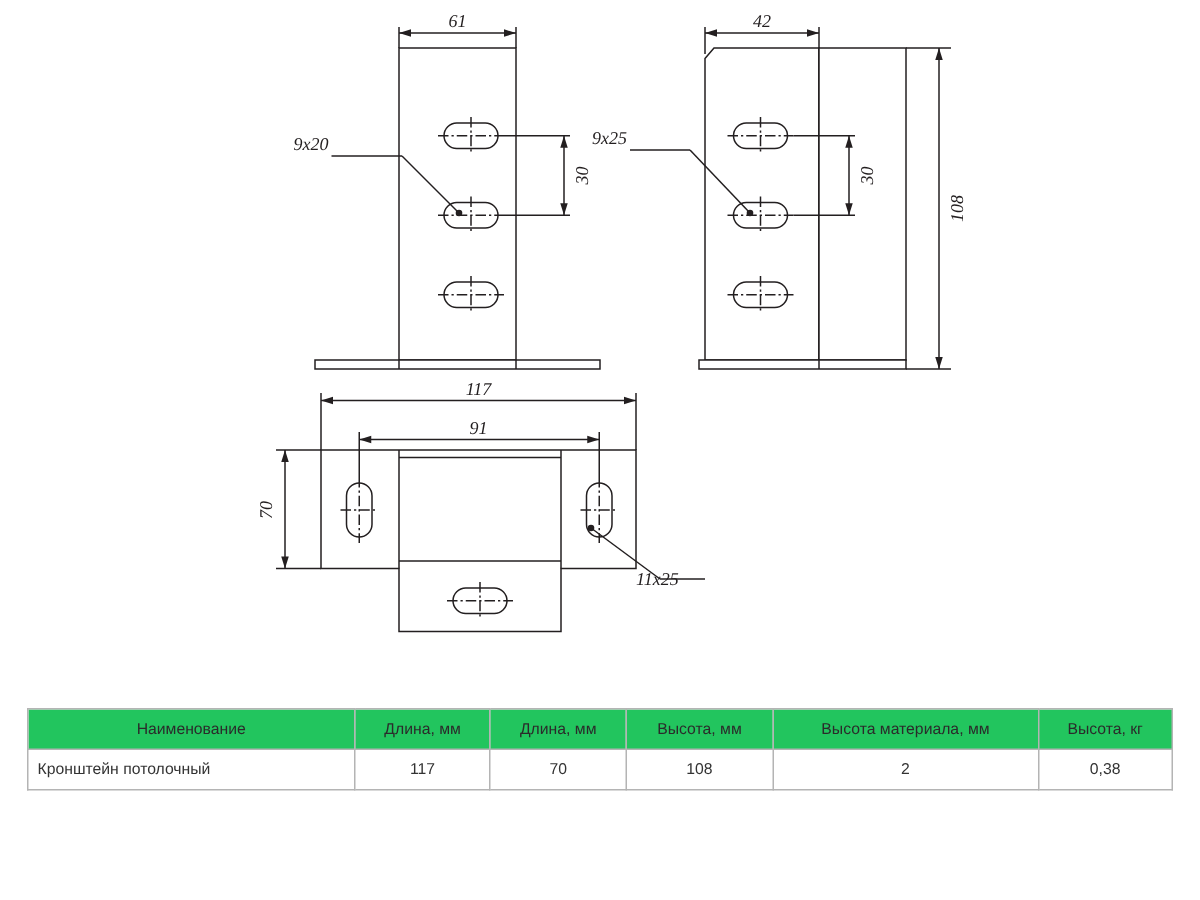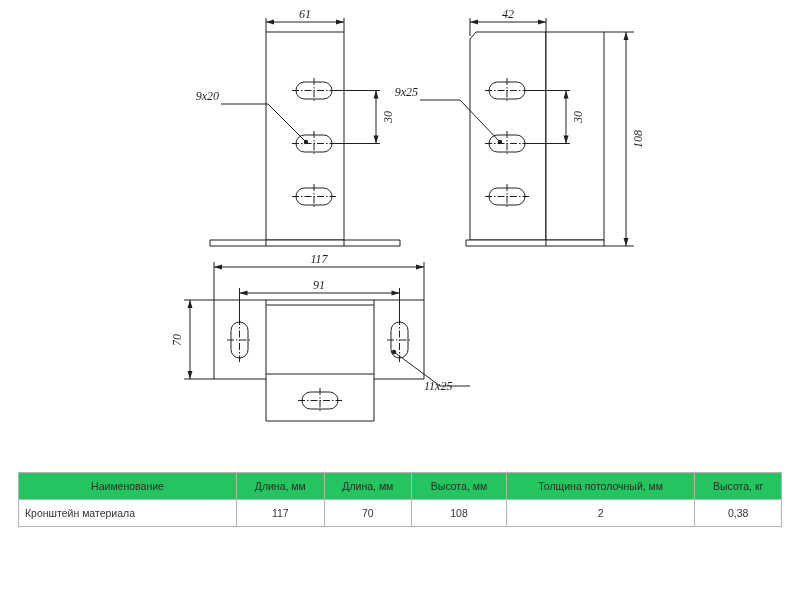--- a/index.html
+++ b/index.html
@@ -262,27 +262,27 @@
     <text class="callout-text" x="424" y="390" text-anchor="start">11x25</text>
   </svg>
 
   <table id="spec-table">
     <thead>
       <tr>
         <th class="name-col">Наименование</th>
         <th>Длина, мм</th>
         <th>Длина, мм</th>
         <th>Высота, мм</th>
-        <th>Толщина потолочный, мм</th>
+        <th>Высота материала, мм</th>
         <th>Высота, кг</th>
       </tr>
     </thead>
     <tbody>
       <tr>
-        <td class="name-cell">Кронштейн материала</td>
+        <td class="name-cell">Кронштейн потолочный</td>
         <td>117</td>
         <td>70</td>
         <td>108</td>
         <td>2</td>
         <td>0,38</td>
       </tr>
     </tbody>
   </table>
 
 </div>

